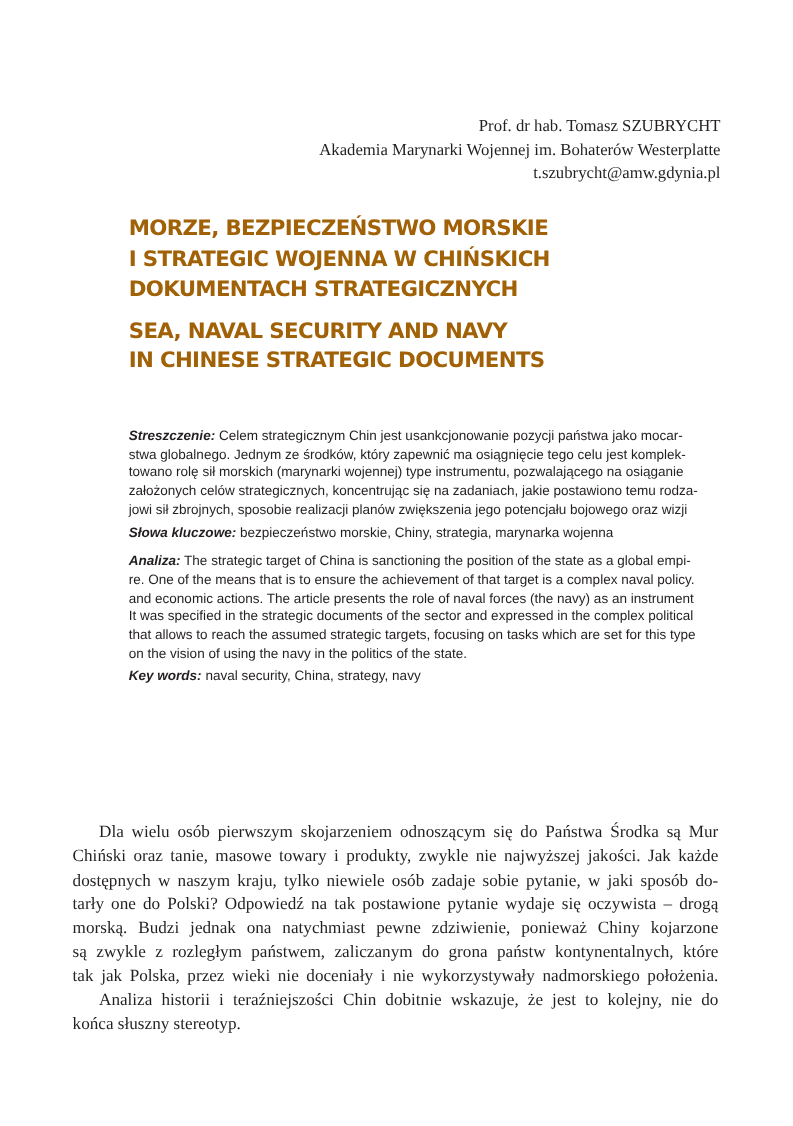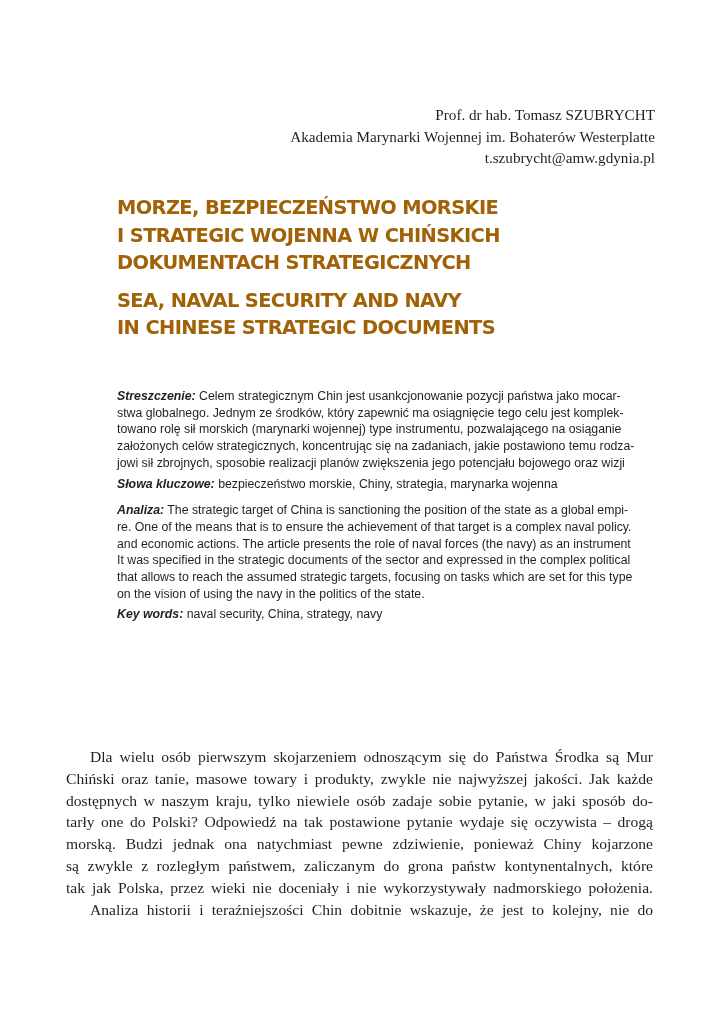--- a/index.html
+++ b/index.html
@@ -98,16 +98,17 @@
       <span class="line indent">Dla wielu osób pierwszym skojarzeniem odnoszącym się do Państwa Środka są Mur</span>
       <span class="line">Chiński oraz tanie, masowe towary i produkty, zwykle nie najwyższej jakości. Jak każde</span>
       <span class="line">dostępnych w naszym kraju, tylko niewiele osób zadaje sobie pytanie, w jaki sposób do-</span>
       <span class="line">tarły one do Polski? Odpowiedź na tak postawione pytanie wydaje się oczywista – drogą</span>
       <span class="line">morską. Budzi jednak ona natychmiast pewne zdziwienie, ponieważ Chiny kojarzone</span>
       <span class="line">są zwykle z rozległym państwem, zaliczanym do grona państw kontynentalnych, które</span>
       <span class="line">tak jak Polska, przez wieki nie doceniały i nie wykorzystywały nadmorskiego położenia.</span>
     </div>
     <div>
       <span class="line indent">Analiza historii i teraźniejszości Chin dobitnie wskazuje, że jest to kolejny, nie do</span>
+      <span class="line last">końca słuszny stereotyp.</span>
     </div>
   </div>
 
 </div>
 
 </body></html>

